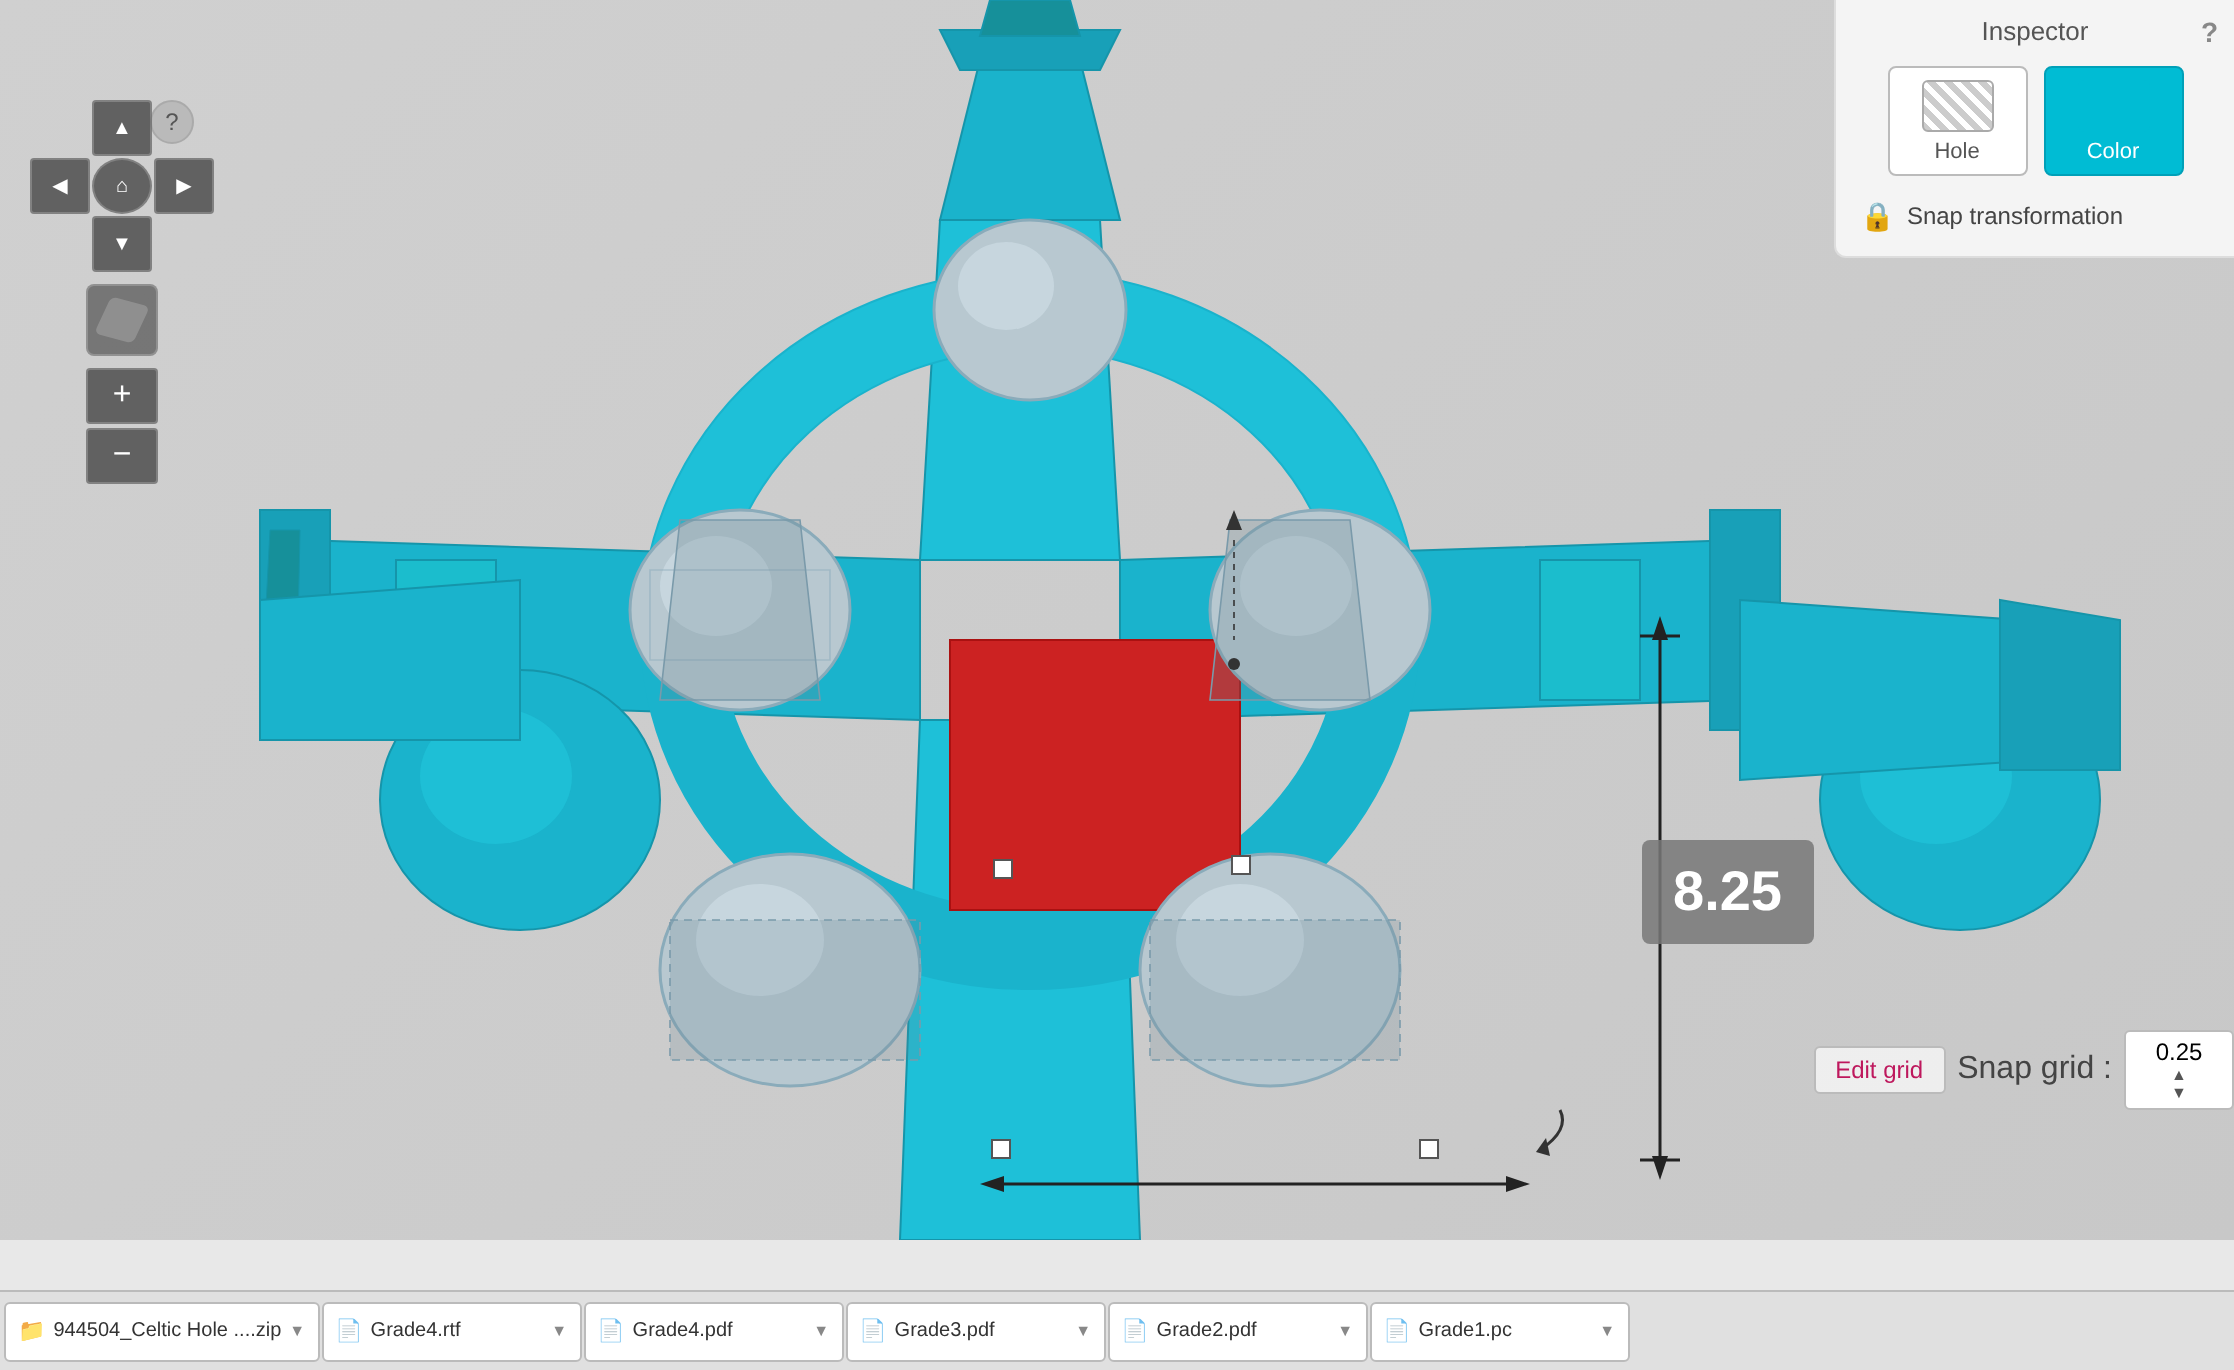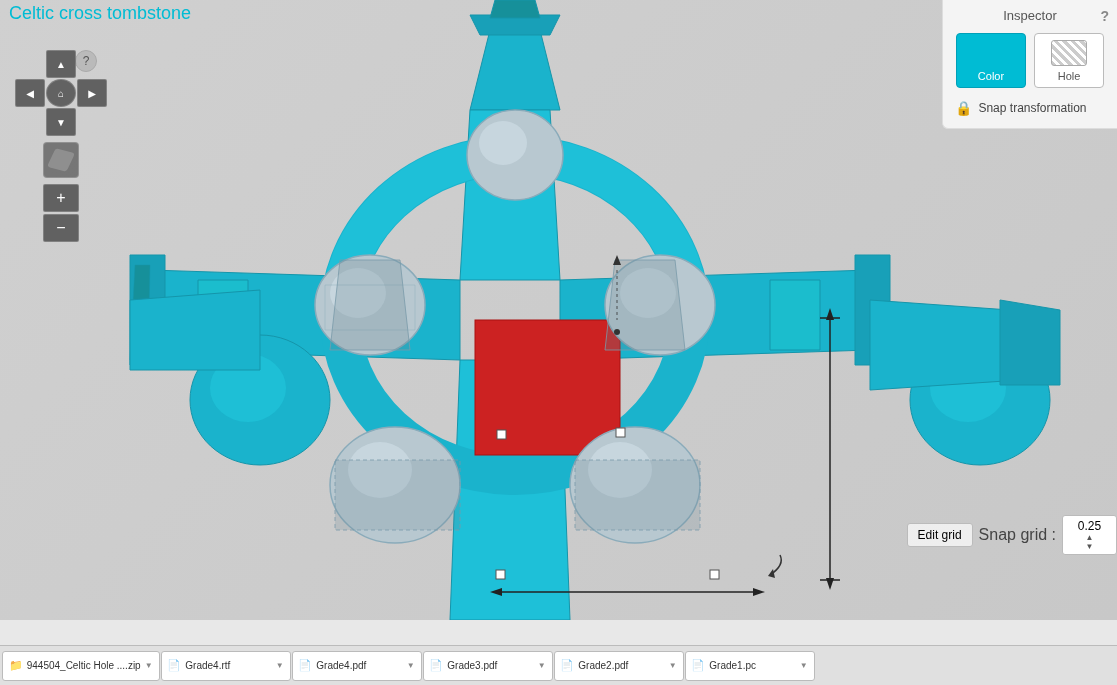--- a/index.html
+++ b/index.html
@@ -119,21 +119,21 @@
       color: #555;
       cursor: pointer;
       z-index: 20;
     }
 
     
     #inspector-panel {
       position: absolute;
       top: 0;
       right: 0;
-      width: 175px;
+      width: 200px;
       background: rgba(245,245,245,0.95);
       border-left: 1px solid #ddd;
       border-bottom: 1px solid #ddd;
       padding: 8px 12px 12px;
       z-index: 20;
       border-radius: 0 0 0 6px;
     }
 
     #inspector-title {
       font-size: 13px;
@@ -246,21 +246,21 @@
       z-index: 20;
     }
 
     #edit-grid-btn {
       background: rgba(240,240,240,0.95);
       border: 1px solid #bbb;
       border-radius: 3px;
       padding: 4px 10px;
       font-size: 12px;
       cursor: pointer;
-      color: #000000;
+      color: #be185d;
     }
 
     #snap-grid-label {
       font-size: 16px;
       color: #444;
     }
 
     #snap-grid-value {
       background: white;
       border: 1px solid #bbb;
@@ -445,23 +445,20 @@
 
     <rect x="616" y="428" width="9" height="9" fill="white" stroke="#555" stroke-width="1"></rect>
 
     <line x1="617" y1="270" x2="617" y2="320" stroke="#333" stroke-width="0.8" stroke-dasharray="3,3"></line>
 
     <polygon points="613,265 621,265 617,255" fill="#333"></polygon>
 
     <circle cx="617" cy="332" r="3" fill="#333"></circle>
   </svg>
 
-  <div id="title-bar">
-    <span>Celtic cross tombstone</span>
-  </div>
 
   <div id="help-btn">
     <span>?</span>
   </div>
 
   <div id="nav-controls">
     <div class="nav-arrow-group">
       <div class="nav-btn empty"></div>
       <div class="nav-btn">▲</div>
       <div class="nav-btn empty"></div>
@@ -474,45 +471,48 @@
     </div>
     <div id="view-cube">
       <div class="view-cube-inner"></div>
     </div>
     <div id="zoom-controls">
       <div class="zoom-btn">+</div>
       <div class="zoom-btn">−</div>
     </div>
   </div>
 
+  <div id="measurement-badge">
+    <span>8.25</span>
+  </div>
 
   <div id="snap-controls">
     <button id="edit-grid-btn">Edit grid</button>
     <span id="snap-grid-label">Snap grid :</span>
     <div id="snap-grid-value">
       <span>0.25</span>
       <div class="snap-arrows">
         <span>▲</span>
         <span>▼</span>
       </div>
     </div>
   </div>
 
   <div id="inspector-panel">
     <div id="inspector-title">Inspector</div>
     <div id="help-q">?</div>
     <div id="inspector-buttons">
+      <div class="inspector-btn inactive">
+        <div class="hole-swatch"></div>
+        <span>Hole</span>
+      </div>
       <div class="inspector-btn active">
         <div class="color-swatch"></div>
         <span>Color</span>
       </div>
-      <div class="inspector-btn inactive">
-        <div class="hole-swatch"></div>
-        <span>Hole</span>
-      </div>
     </div>
     <div id="lock-transform">
       <span class="lock-icon">🔒</span>
       <span>Snap transformation</span>
     </div>
   </div>
 
 </div>
 
 <div id="taskbar">

